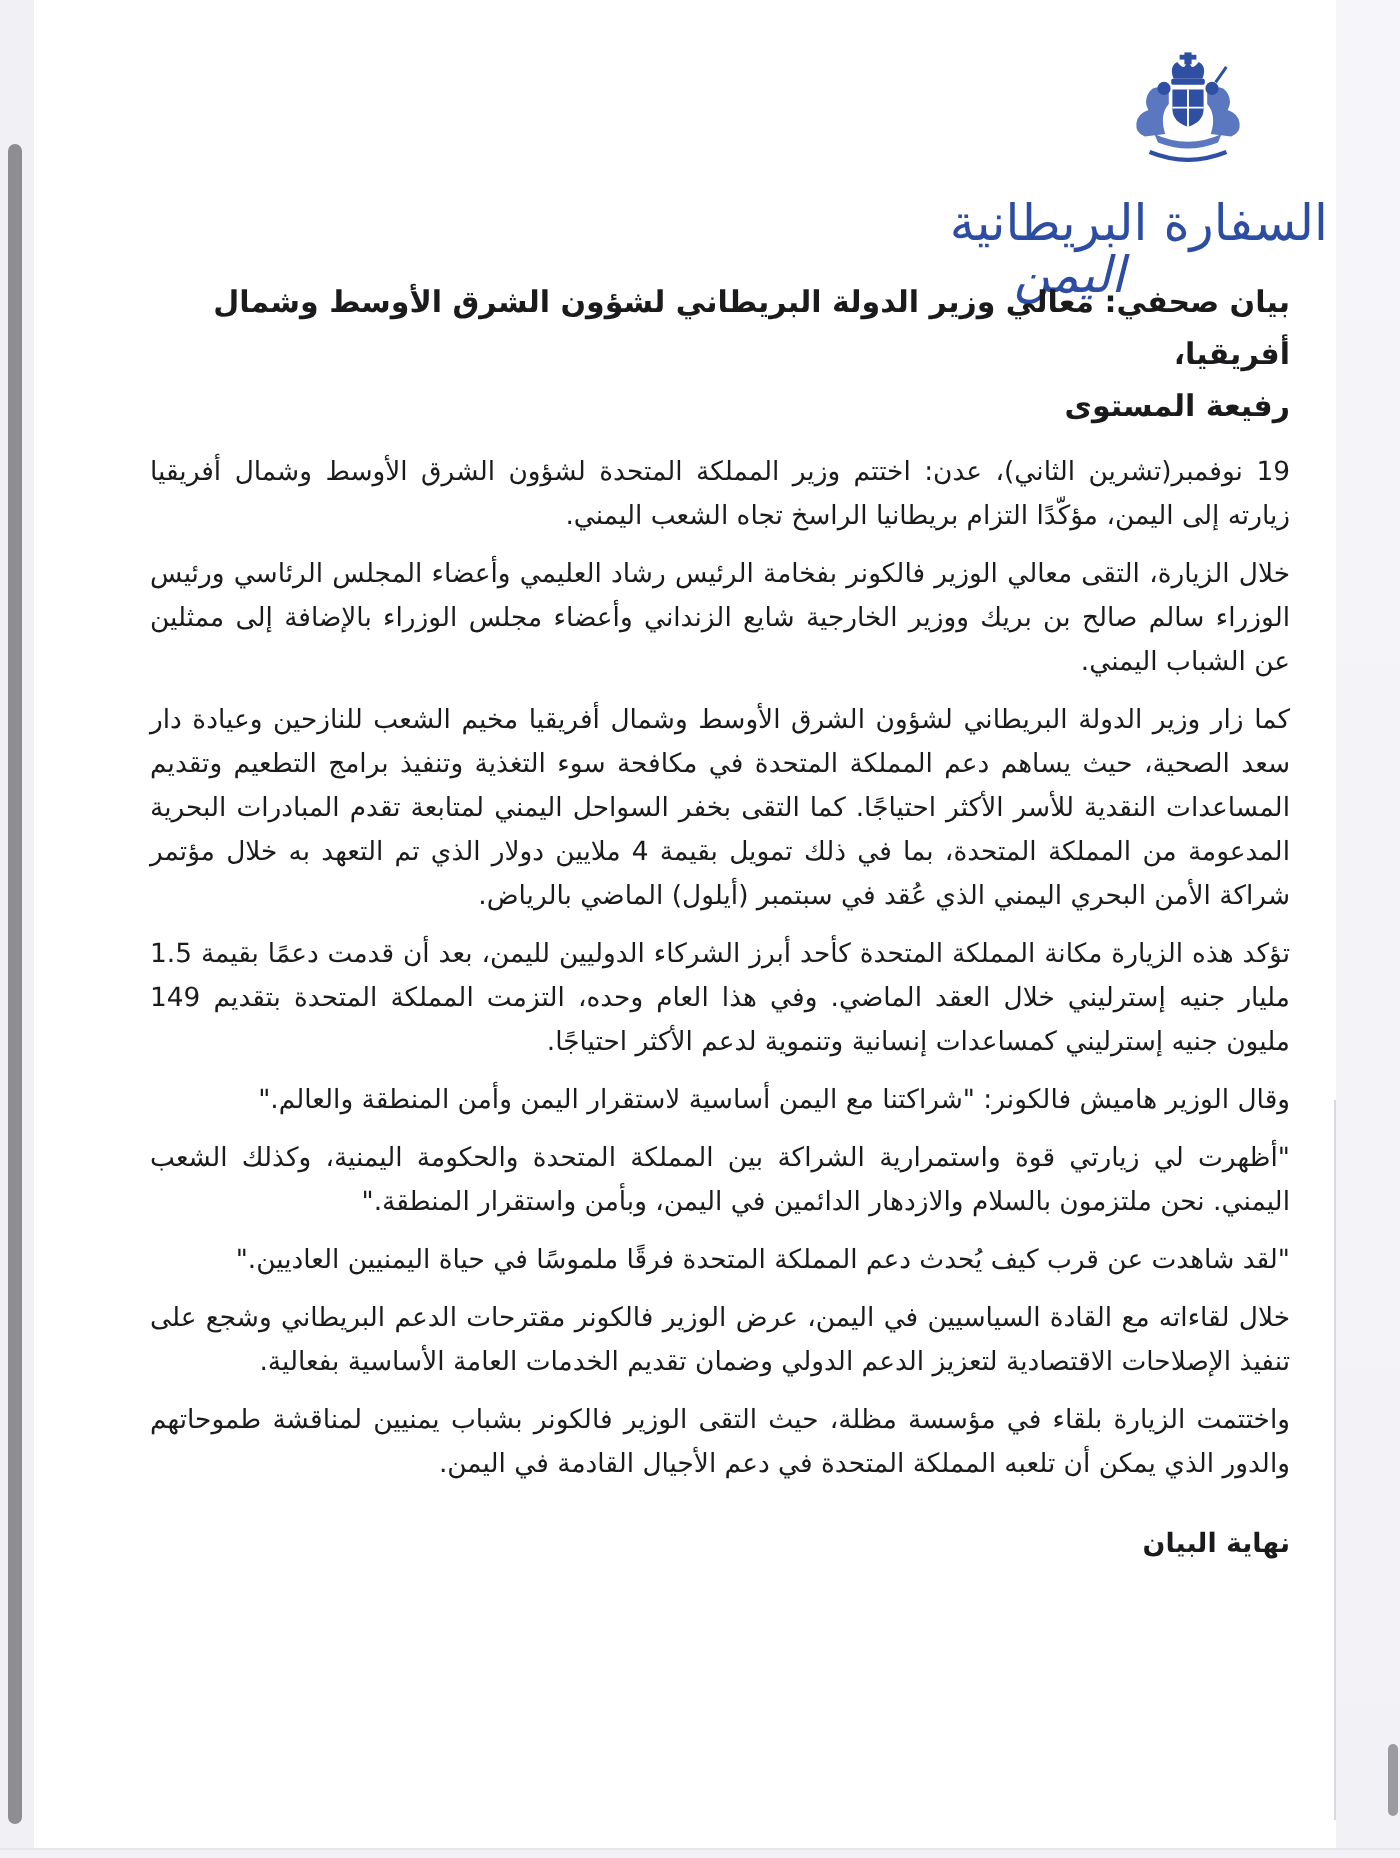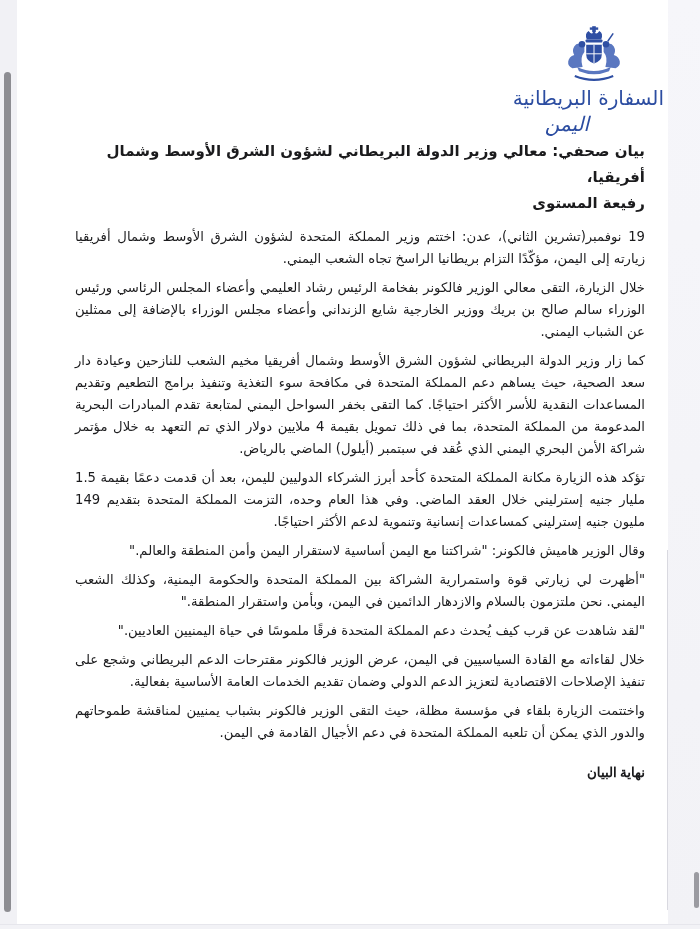--- a/index.html
+++ b/index.html
@@ -89,24 +89,24 @@
     margin-right: 30px;
     width: 80px;
     height: 58px;
     display: flex;
     align-items: center;
     justify-content: center;
   }
   .embassy-name {
     direction: rtl;
     color: #2c4da1;
-    font-size: 20px;
+    font-size: 25px;
     line-height: 26px;
     text-align: right;
-    margin-top: 1px;
+    margin-top: 15px;
   }
   .embassy-line2 {
     margin-left: 32px;
     text-align: left;
     font-style: italic;
   }
   
   .doc-body {
     position: absolute;
     top: 138px;
@@ -127,21 +127,20 @@
     margin: 7px 0;
     font-size: 13.2px;
     line-height: 22px;
     text-align: justify;
   }
   .end-note {
     margin: 21px 0 12px 0;
     font-size: 13.4px;
     font-weight: bold;
     text-align: right;
-    font-family: Liberation Serif, serif;
   }
 </style>
 </head>
 <body>
 
 <div class="screen">
 
   <div class="left-gutter">
     <div class="left-thumb"></div>
   </div>

